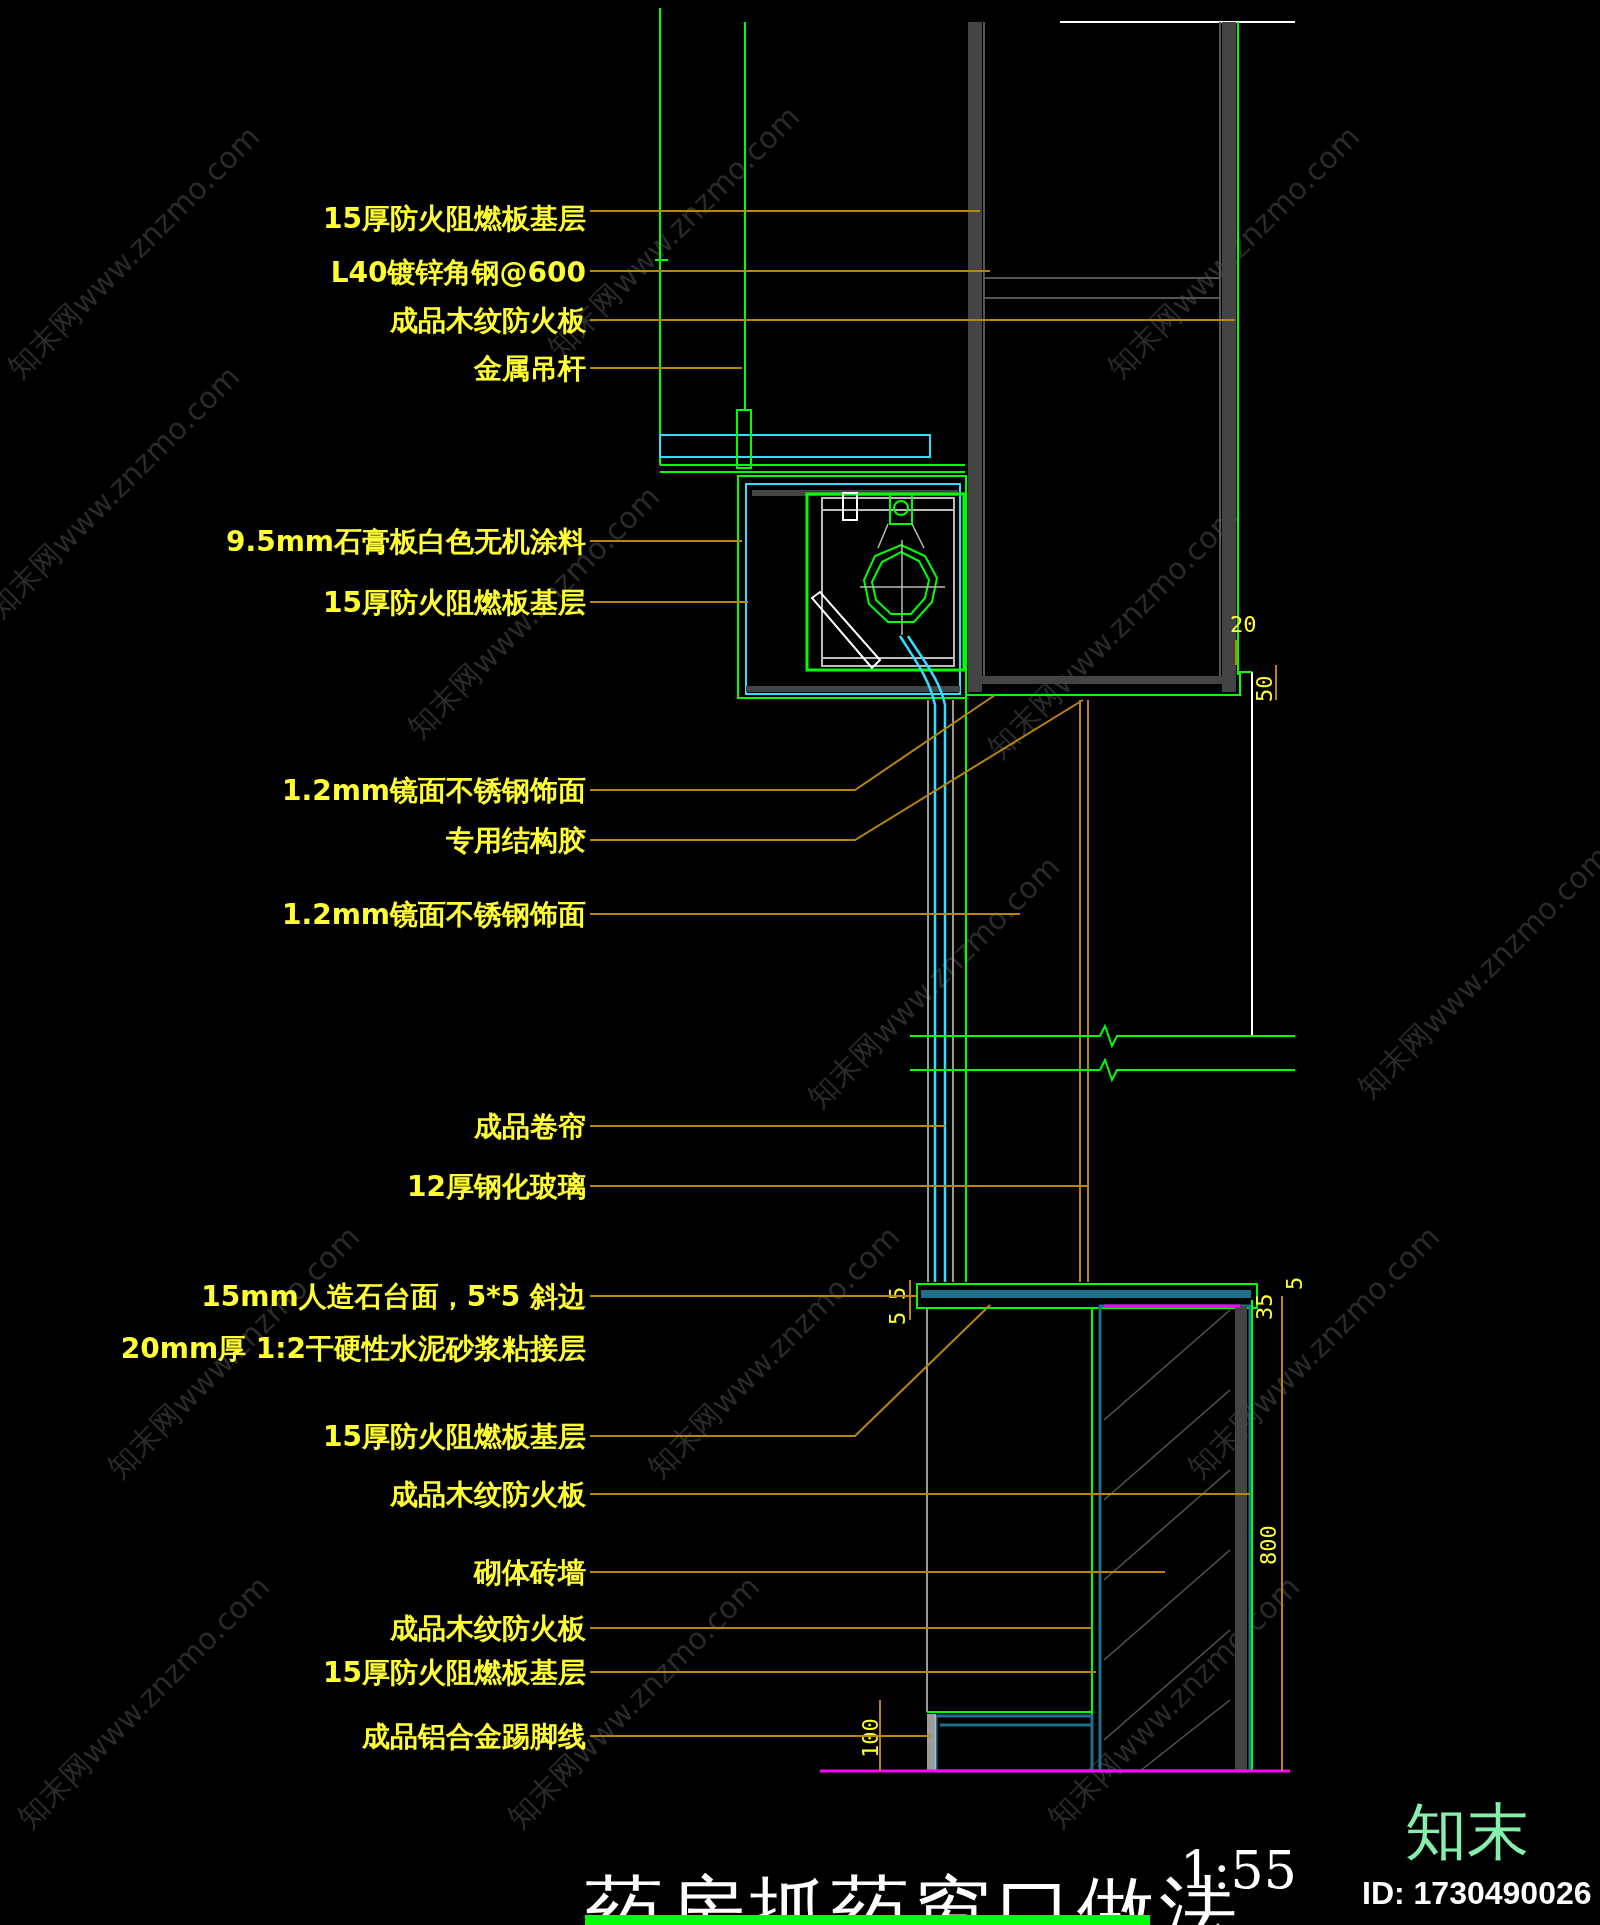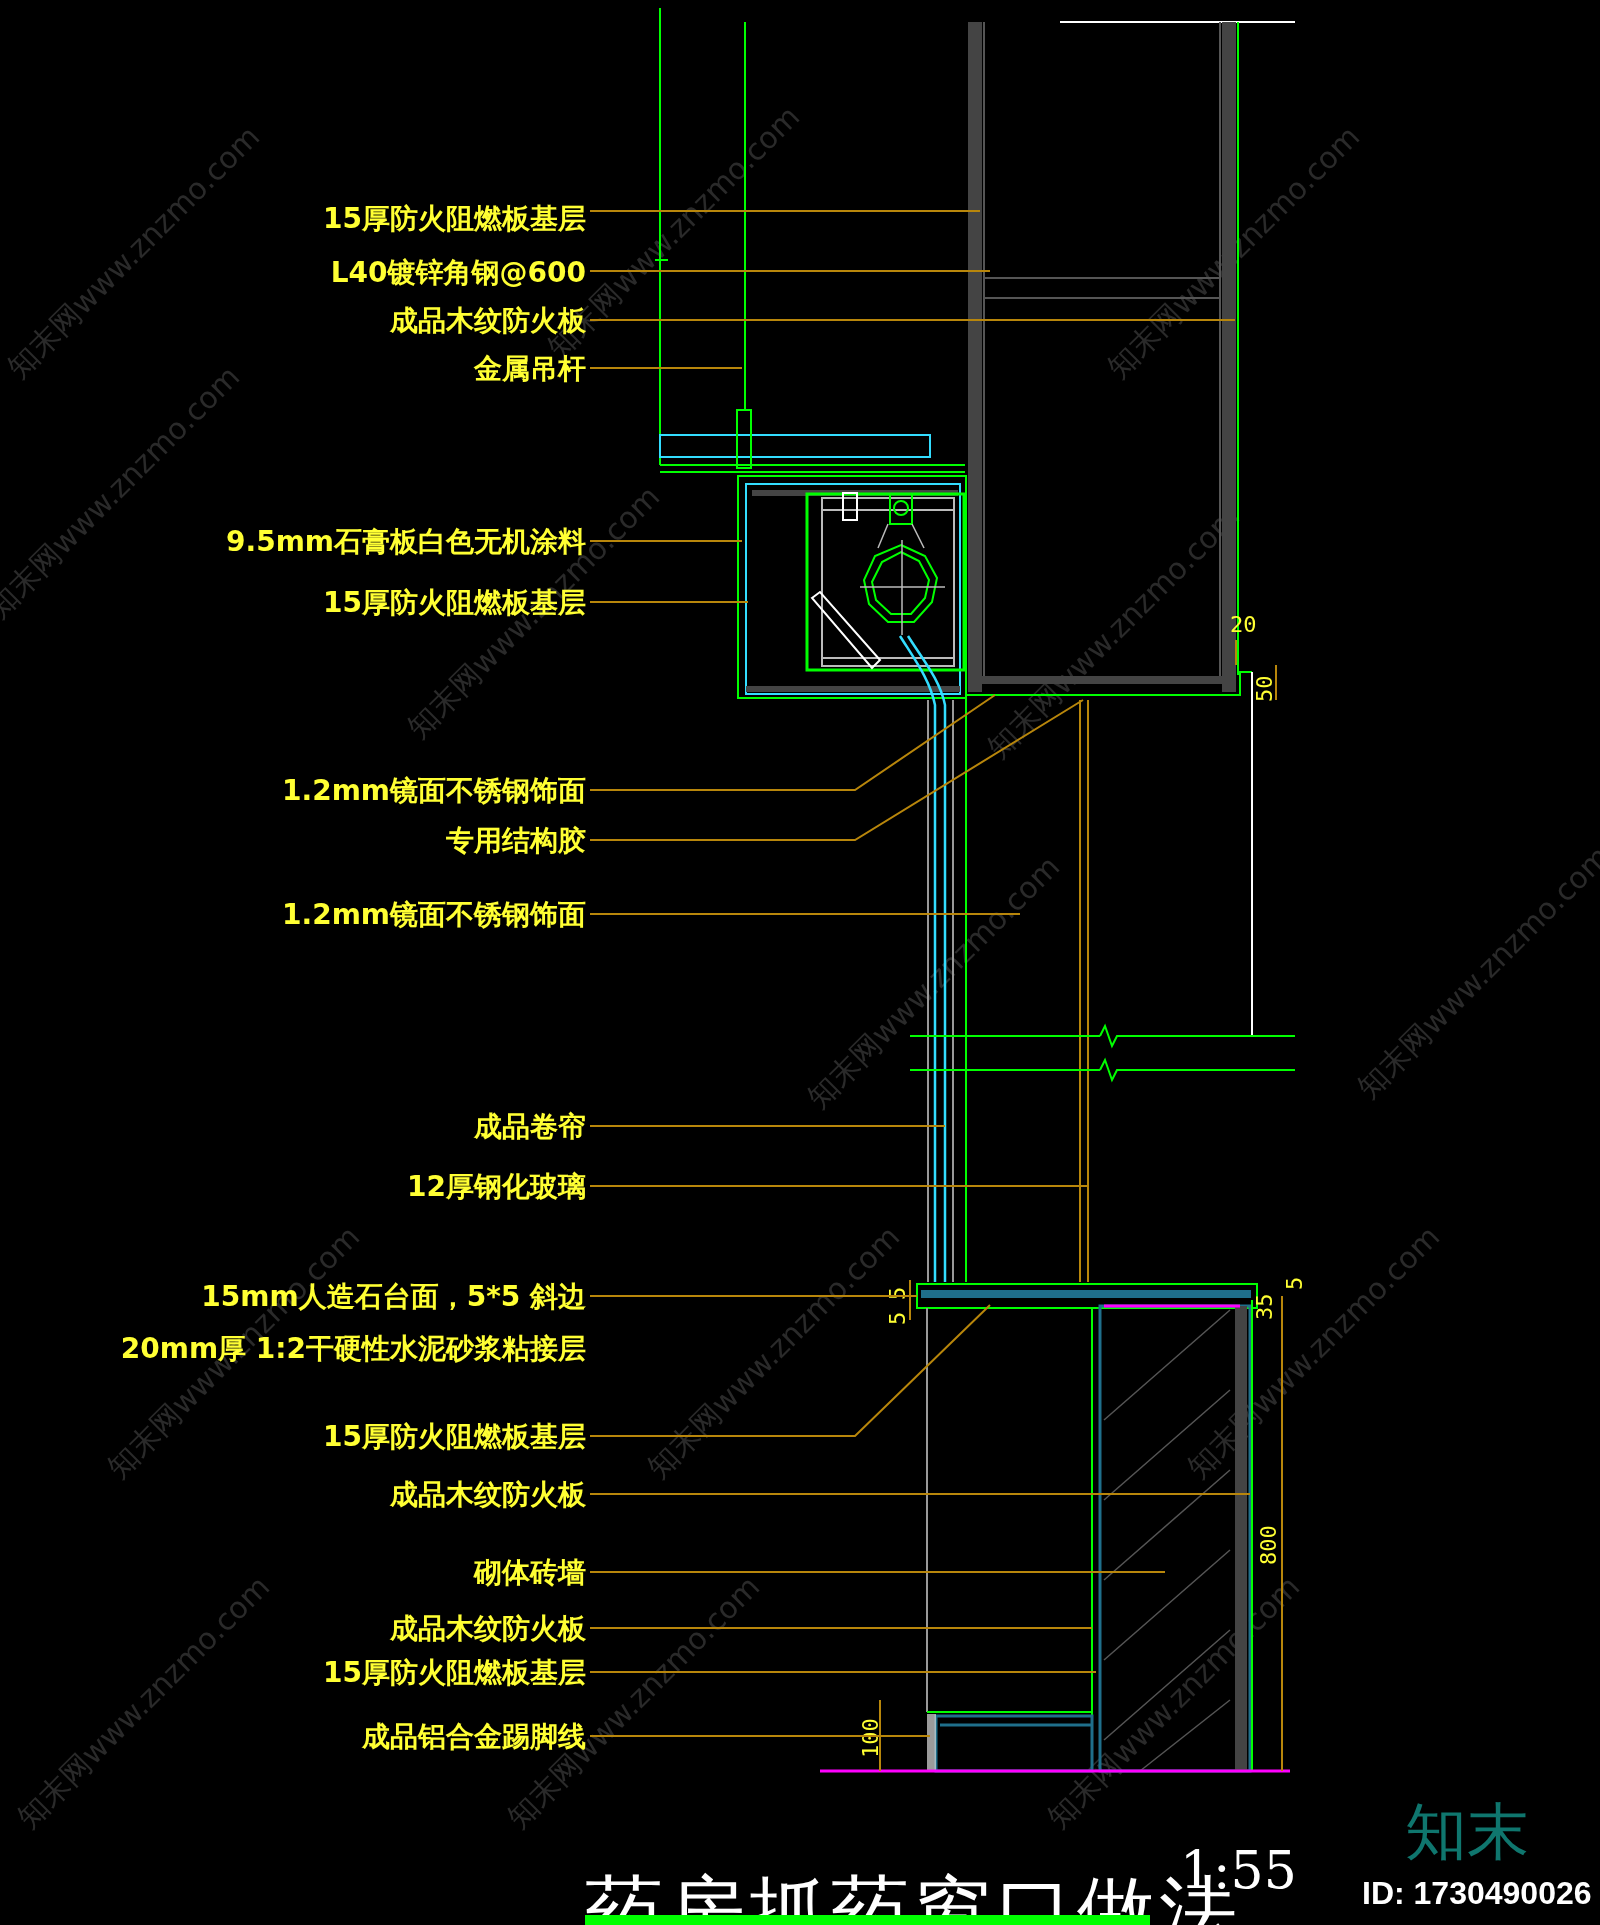--- a/index.html
+++ b/index.html
@@ -4,21 +4,21 @@
 <style>
   html,body{margin:0;padding:0;background:#000;}
   body{width:1600px;height:1925px;position:relative;overflow:hidden;font-family:"DejaVu Sans",sans-serif;}
   #drawing{position:absolute;left:0;top:0;width:1600px;height:1925px;}
   .lbl{font-family:"DejaVu Sans",sans-serif;font-weight:bold;fill:#ffff33;font-size:28px;}
   .dim{font-family:"DejaVu Sans Mono",monospace;fill:#ffff33;font-size:22px;}
   .wm{font-family:"DejaVu Sans",sans-serif;fill:#2a2a2a;font-size:30px;}
   .title{position:absolute;left:585px;top:1820px;color:#fff;font-family:"DejaVu Serif",serif;font-size:78px;letter-spacing:4px;margin-top:41px;}
   .scale{position:absolute;left:1180px;top:1840px;color:#fff;font-family:"DejaVu Serif",serif;font-size:52px;}
   .title-bar{position:absolute;left:585px;top:1915px;width:565px;height:10px;background:#00ff00;}
-  .brand{position:absolute;left:1405px;top:1790px;color:#0f766e;font-family:Liberation Sans, sans-serif;font-size:62px;}
+  .brand{position:absolute;left:1405px;top:1790px;color:#86efac;font-family:Liberation Sans, sans-serif;font-size:62px;}
   .brand-id{position:absolute;left:1362px;top:1875px;color:#ffffff;font-family:"Liberation Sans",sans-serif;font-weight:bold;font-size:32px;}
 </style>
 </head>
 <body>
 
 <svg id="drawing" viewBox="0 0 1600 1925" xmlns="http://www.w3.org/2000/svg">
 
   <g>
     <text class="wm" transform="translate(20,380) rotate(-45)">知末网www.znzmo.com</text>
     <text class="wm" transform="translate(560,360) rotate(-45)">知末网www.znzmo.com</text>

